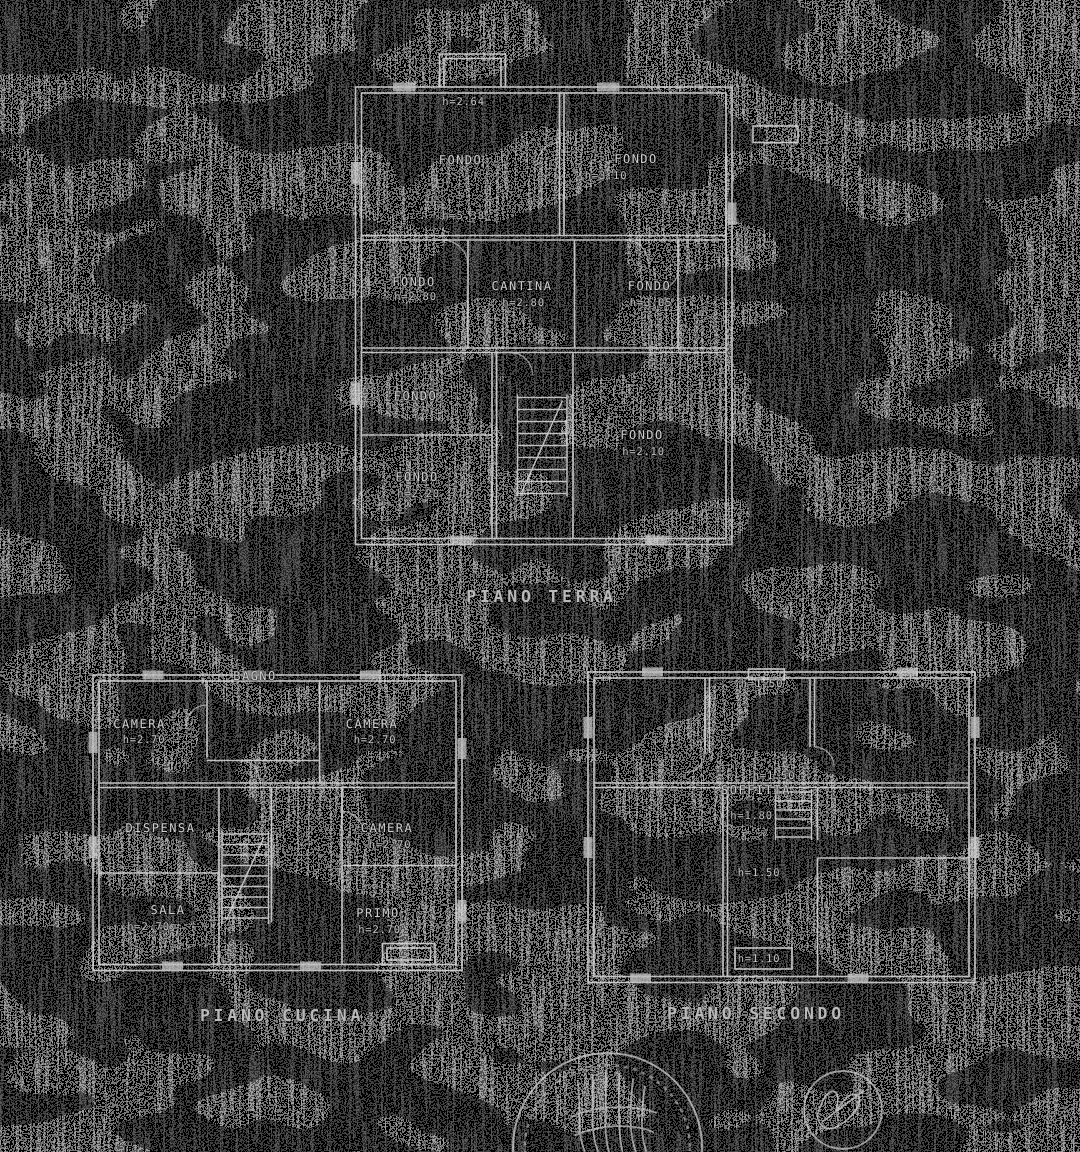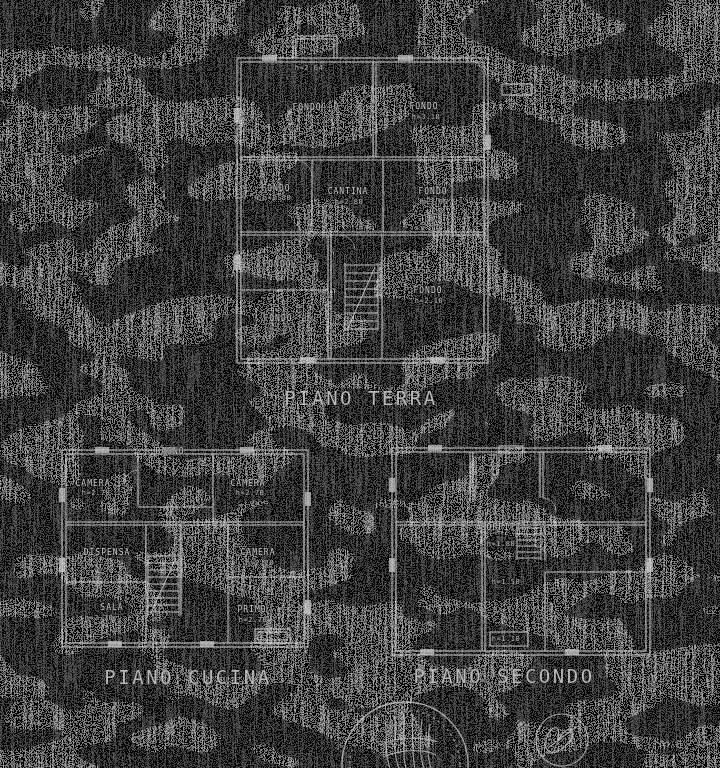--- a/index.html
+++ b/index.html
@@ -9,21 +9,21 @@
   }
   #sheet svg.bg{position:absolute;left:0;top:0;}
   .lbl{
     position:absolute;transform:translate(-50%,-50%);
     color:#cfcfcf;font-size:8px;letter-spacing:1px;white-space:nowrap;
     text-shadow:0 0 1px #000, 0 0 2px #000;
   }
   .lbl.small{font-size:7px;letter-spacing:0.5px;color:#c4c4c4;}
   .plan-title{
     position:absolute;transform:translate(-50%,-50%);
-    color:#b9b9b9;font-size:19px;font-weight:normal;letter-spacing:2.5px;
+    color:#b9b9b9;font-size:11px;font-weight:bold;letter-spacing:2.5px;
     white-space:nowrap;text-shadow:0 0 1px #000;
   }
 </style>
 </head>
 <body>
 
 <div id="sheet">
 
   <svg class="bg" width="720" height="768" viewBox="0 0 720 768">
     <defs>
@@ -195,21 +195,21 @@
         <path d="M545,743 C551,722 561,725 558,737 C555,749 565,723 572,731 C576,736 566,748 556,752 C549,754 545,749 545,743"></path>
         <path d="M548,748 L576,727"></path>
       </g>
     </g>
   </svg>
 
   <span class="lbl small" style="left:309px;top:68px">h=2.64</span>
   <span class="lbl" style="left:307px;top:107px">FONDO</span>
   <span class="lbl small" style="left:309px;top:144px">h=5.38</span>
   <span class="lbl" style="left:424px;top:106px">FONDO</span>
-  <span class="lbl small" style="left:426px;top:117px">h=3.10</span>
+  <span class="lbl small" style="left:404px;top:117px">h=3.10</span>
   <span class="lbl" style="left:276px;top:188px">FONDO</span>
   <span class="lbl small" style="left:277px;top:198px">h=2.80</span>
   <span class="lbl" style="left:348px;top:191px">CANTINA</span>
   <span class="lbl small" style="left:349px;top:202px">h=2.80</span>
   <span class="lbl" style="left:433px;top:191px">FONDO</span>
   <span class="lbl small" style="left:434px;top:202px">h=3.05</span>
   <span class="lbl" style="left:277px;top:264px">FONDO</span>
   <span class="lbl" style="left:278px;top:318px">FONDO</span>
   <span class="lbl small" style="left:279px;top:329px">h=2.20</span>
   <span class="lbl" style="left:428px;top:290px">FONDO</span>

